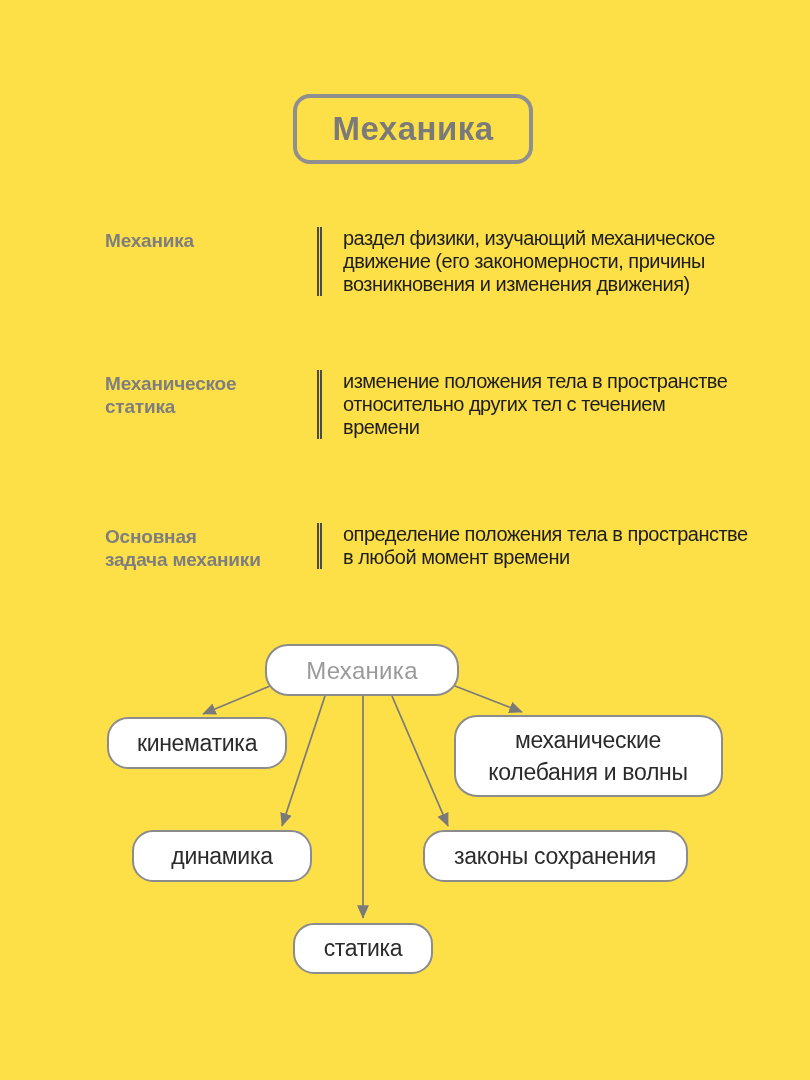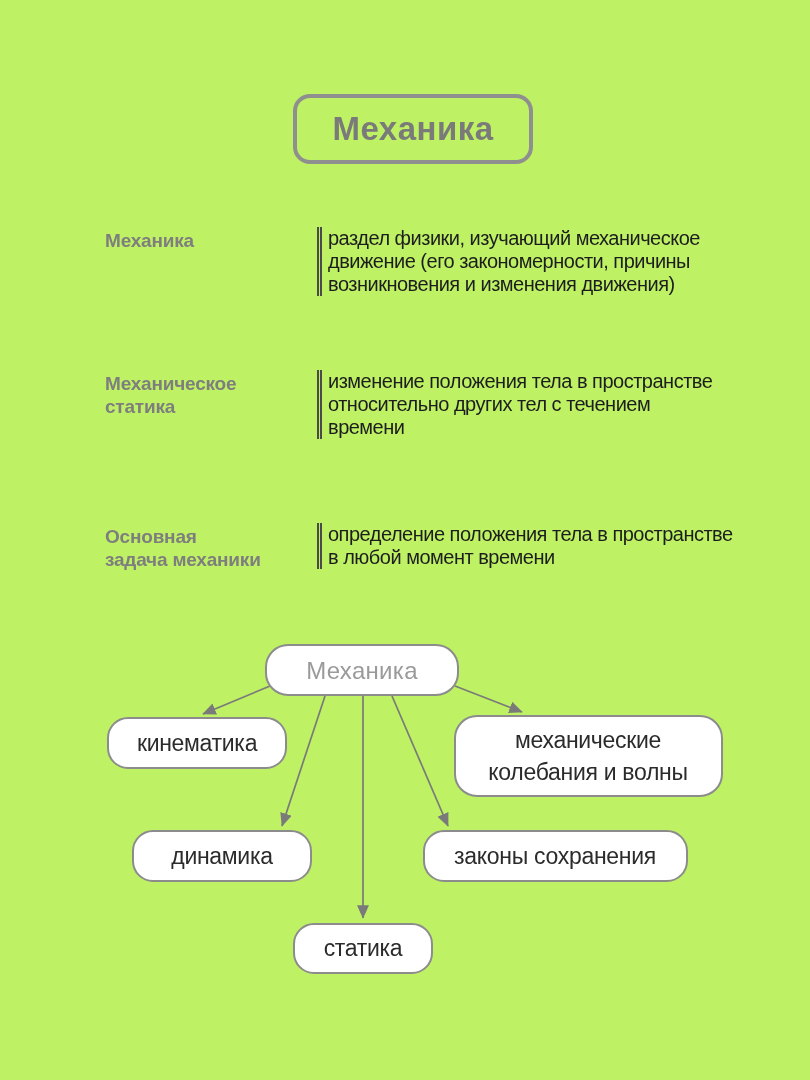--- a/index.html
+++ b/index.html
@@ -5,21 +5,21 @@
   html, body {
     margin: 0;
     padding: 0;
     background: #ffffff;
     font-family: "Liberation Sans", "DejaVu Sans", sans-serif;
   }
   .page {
     position: relative;
     width: 810px;
     height: 1080px;
-    background: #bef264;
+    background: #fde047;
     overflow: hidden;
   }
 
   
   .title-box {
     position: absolute;
     left: 293px;
     top: 94px;
     width: 232px;
     height: 62px;
@@ -57,21 +57,21 @@
   .def-body {
     position: absolute;
     left: 317px;
     top: -2px;
     font-size: 20px;
     line-height: 23px;
     color: #1d1d1d;
     letter-spacing: -0.5px;
     white-space: pre;
     border-left: 5px double #4a4a4a;
-    padding-left: 6px;
+    padding-left: 21px;
   }
 
   
   .diagram {
     position: absolute;
     left: 0;
     top: 600px;
     width: 810px;
     height: 420px;
   }

